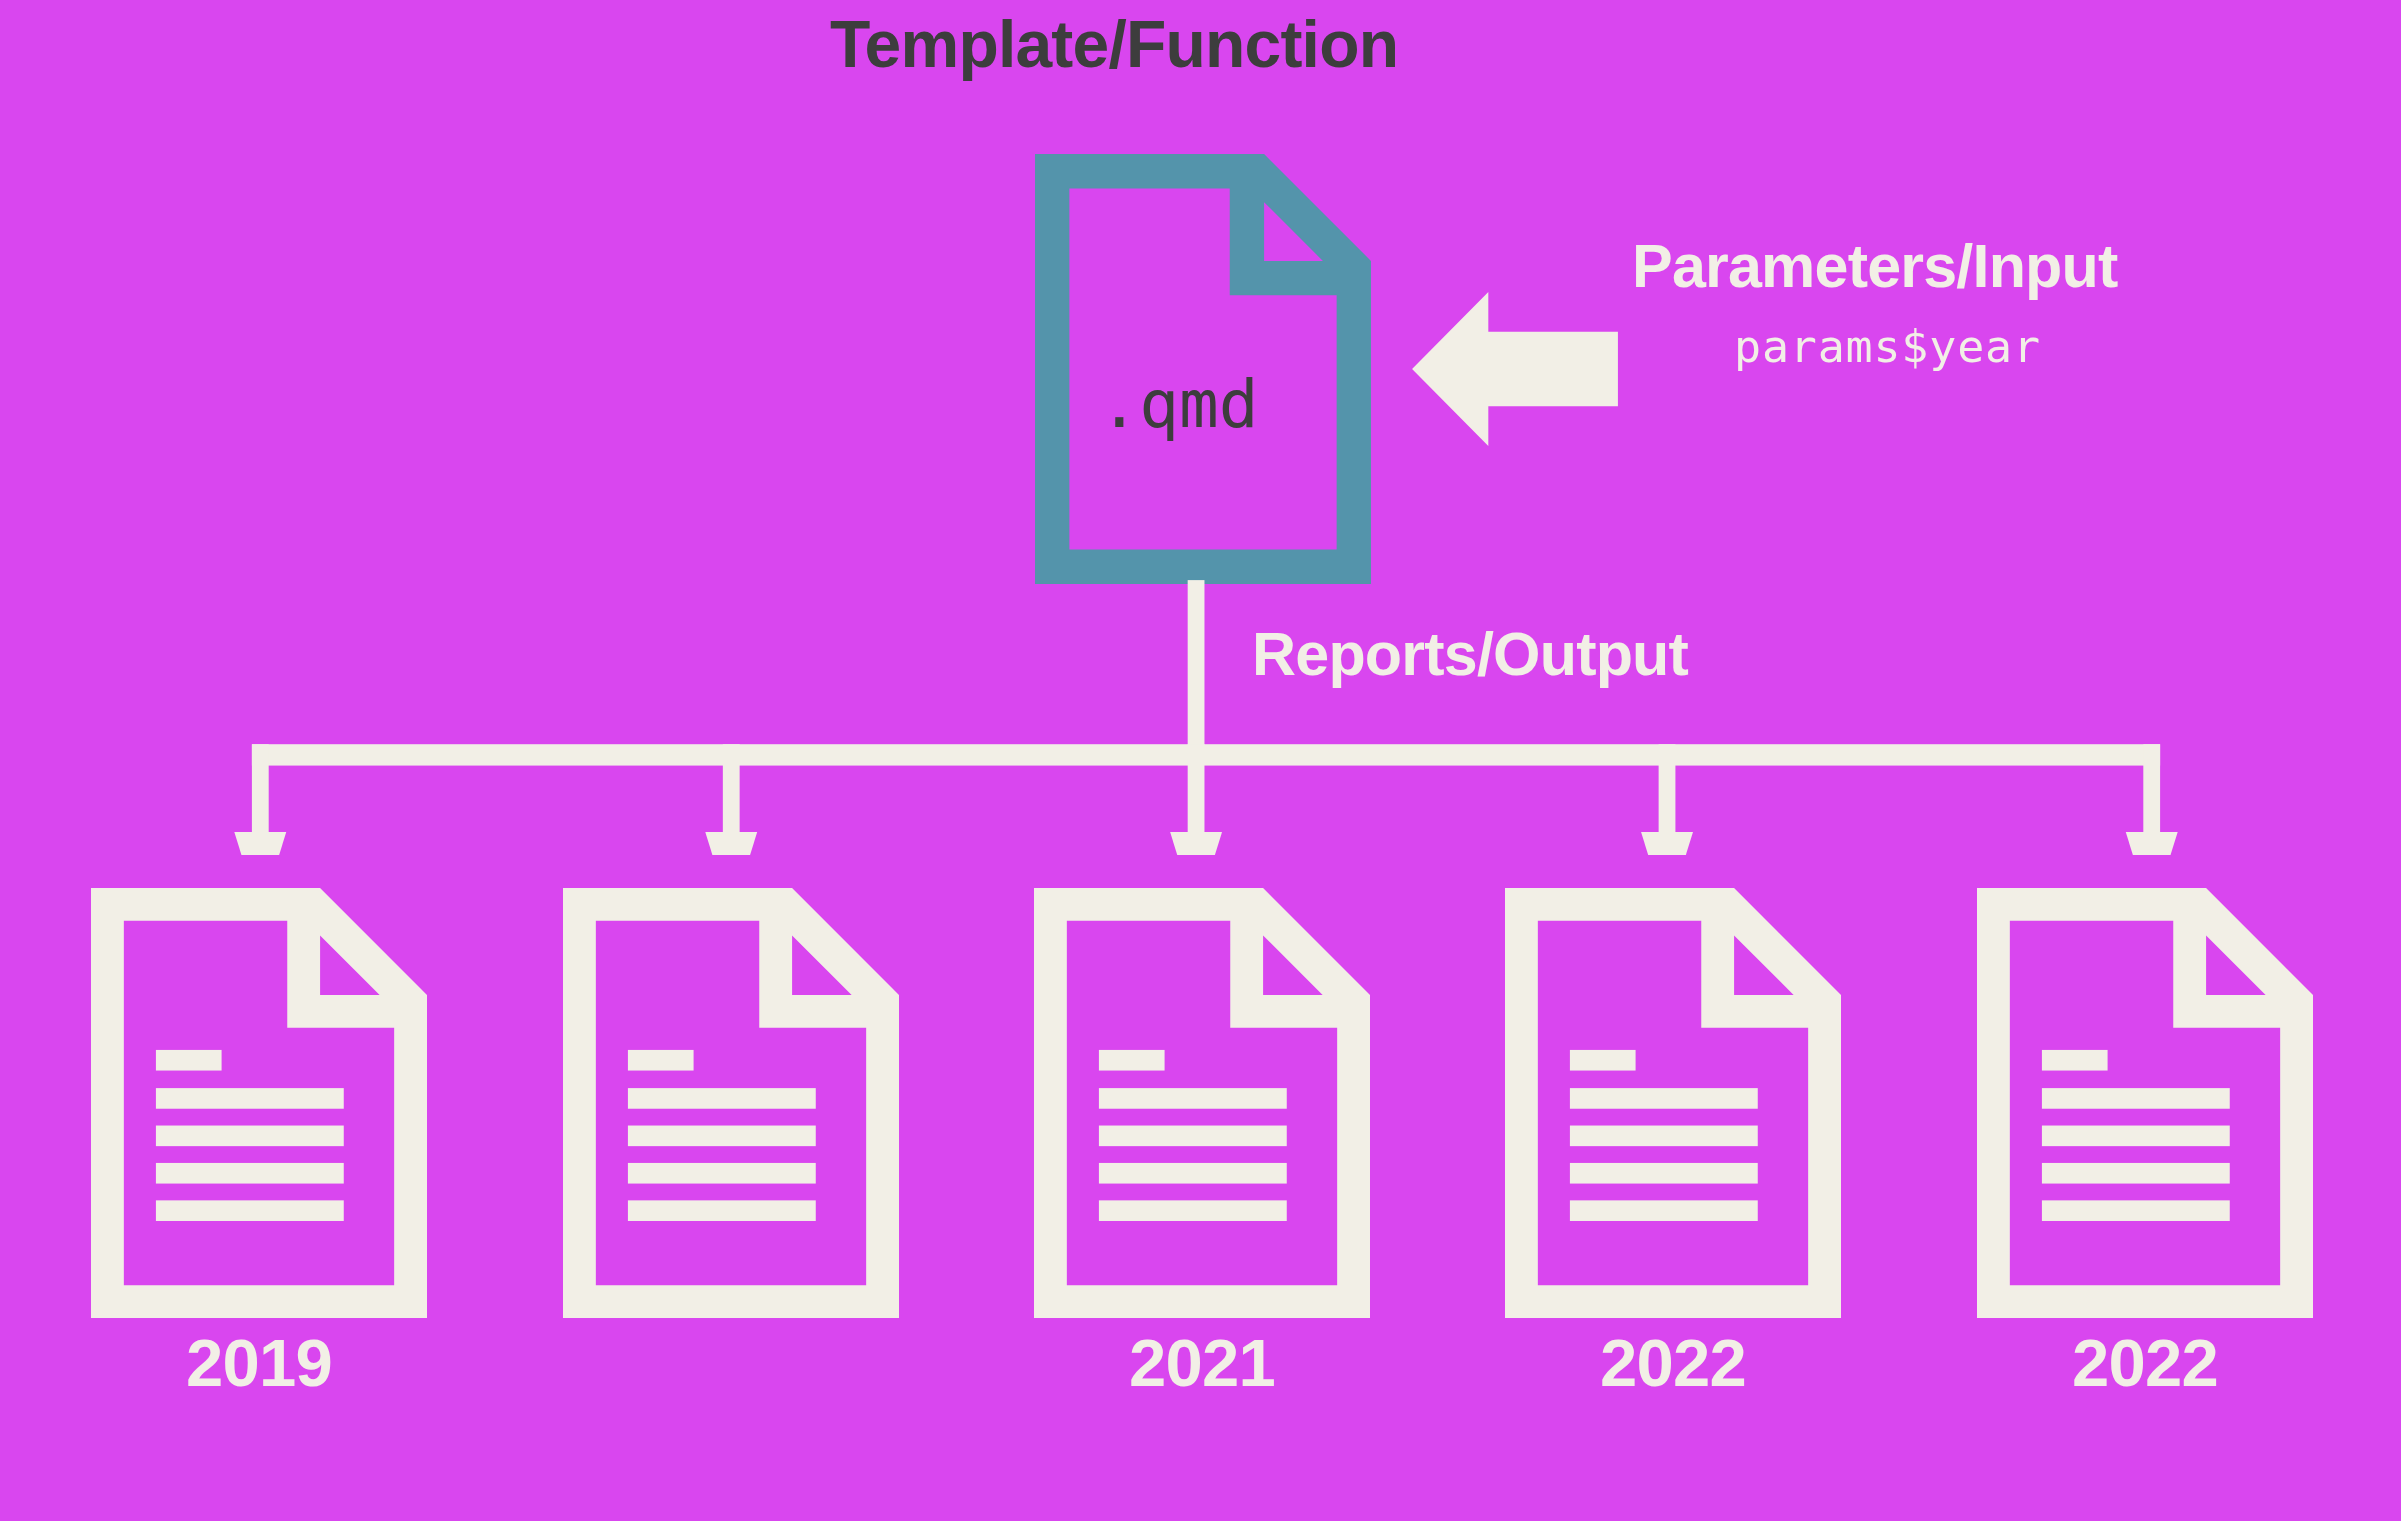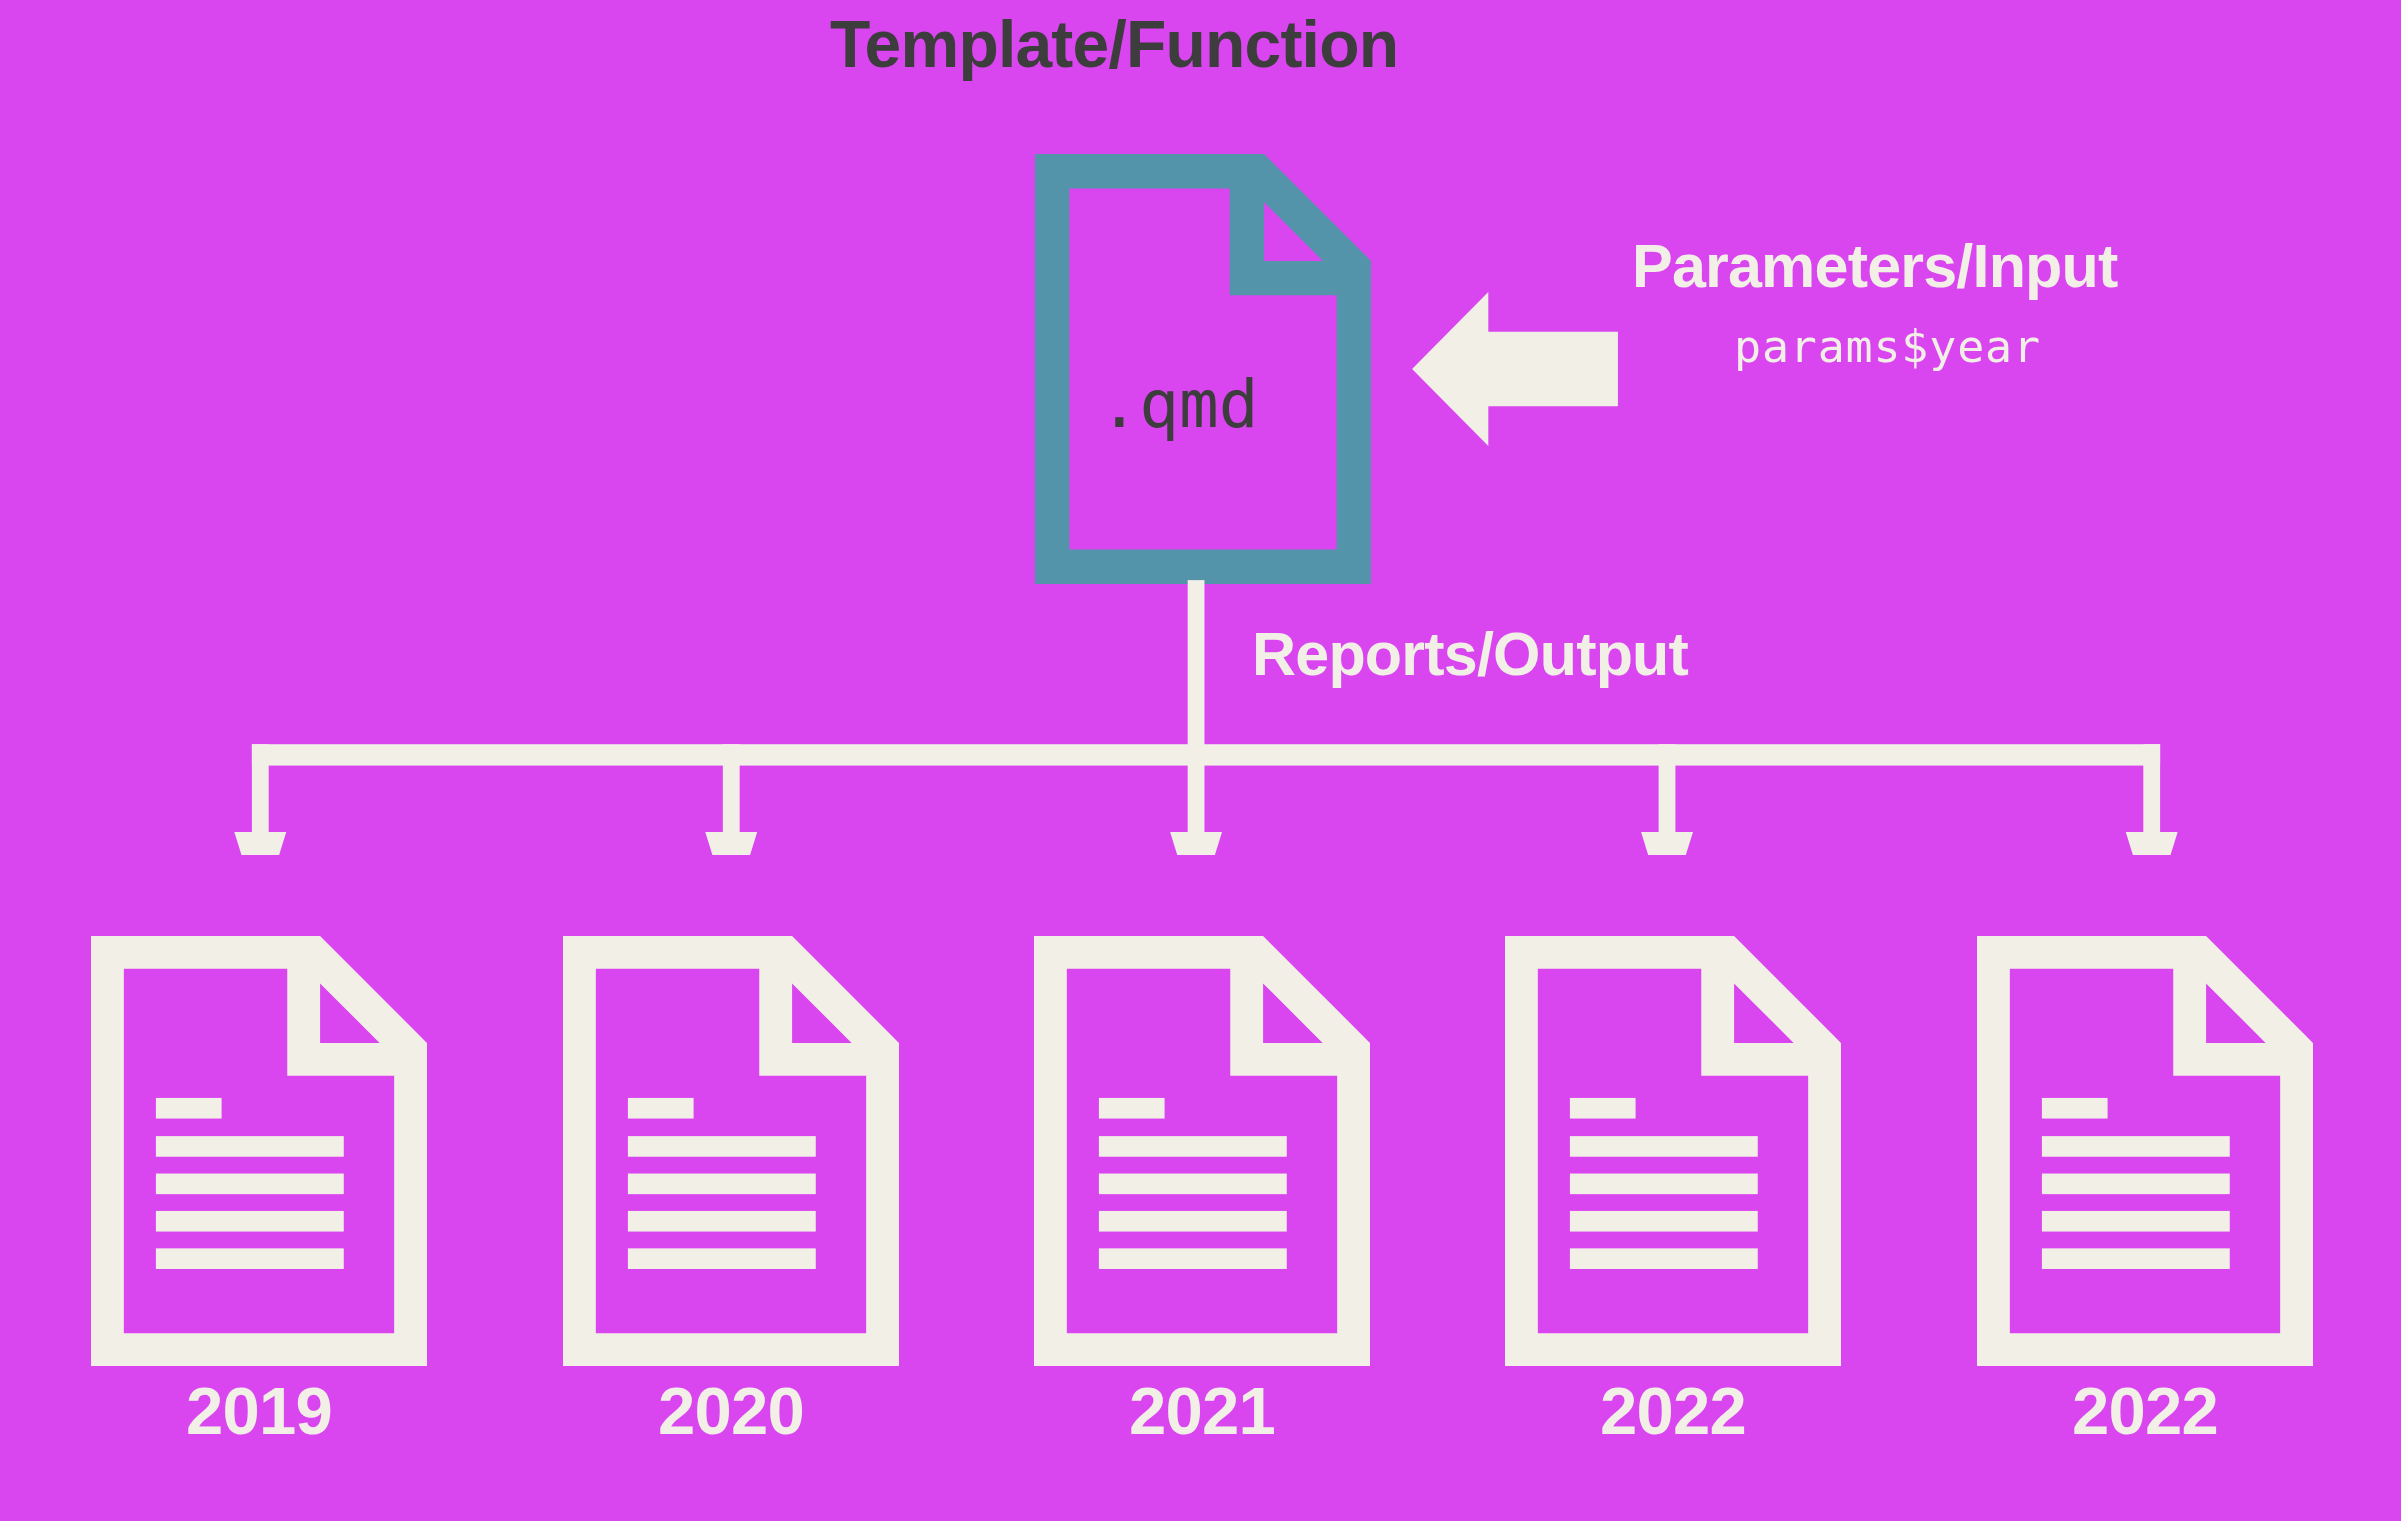--- a/index.html
+++ b/index.html
@@ -93,21 +93,21 @@
     left: 229px;
     top: 580px;
     width: 1954px;
     height: 275px;
   }
   #tree-connector svg { display: block; width: 100%; height: 100%; }
 
   
   #reports-row {
     left: 91px;
-    top: 936px;
+    top: 888px;
     width: 1874px;
     height: 458px;
   }
   .report-item {
     position: absolute;
     top: 0;
     width: 336px;
   }
   .report-icon {
     width: 336px;
@@ -200,21 +200,20 @@
           <path d="M0,0 H300 L440,140 V563 H0 Z
                    M43,43 V520 H397 V183 H257 V43 Z
                    M300,62 L378,140 H300 Z" fill="#f2efe6" fill-rule="evenodd"></path>
           <rect x="85" y="212" width="86" height="27" fill="#f2efe6"></rect>
           <rect x="85" y="262" width="246" height="27" fill="#f2efe6"></rect>
           <rect x="85" y="311" width="246" height="27" fill="#f2efe6"></rect>
           <rect x="85" y="360" width="246" height="27" fill="#f2efe6"></rect>
           <rect x="85" y="409" width="246" height="27" fill="#f2efe6"></rect>
         </svg>
       </div>
-      <div class="report-year">2020</div>
     </div>
 
     <div class="report-item" style="left:943px;">
       <div class="report-icon">
         <svg viewBox="0 0 440 563" xmlns="http://www.w3.org/2000/svg" aria-hidden="true">
           <path d="M0,0 H300 L440,140 V563 H0 Z
                    M43,43 V520 H397 V183 H257 V43 Z
                    M300,62 L378,140 H300 Z" fill="#f2efe6" fill-rule="evenodd"></path>
           <rect x="85" y="212" width="86" height="27" fill="#f2efe6"></rect>
           <rect x="85" y="262" width="246" height="27" fill="#f2efe6"></rect>

